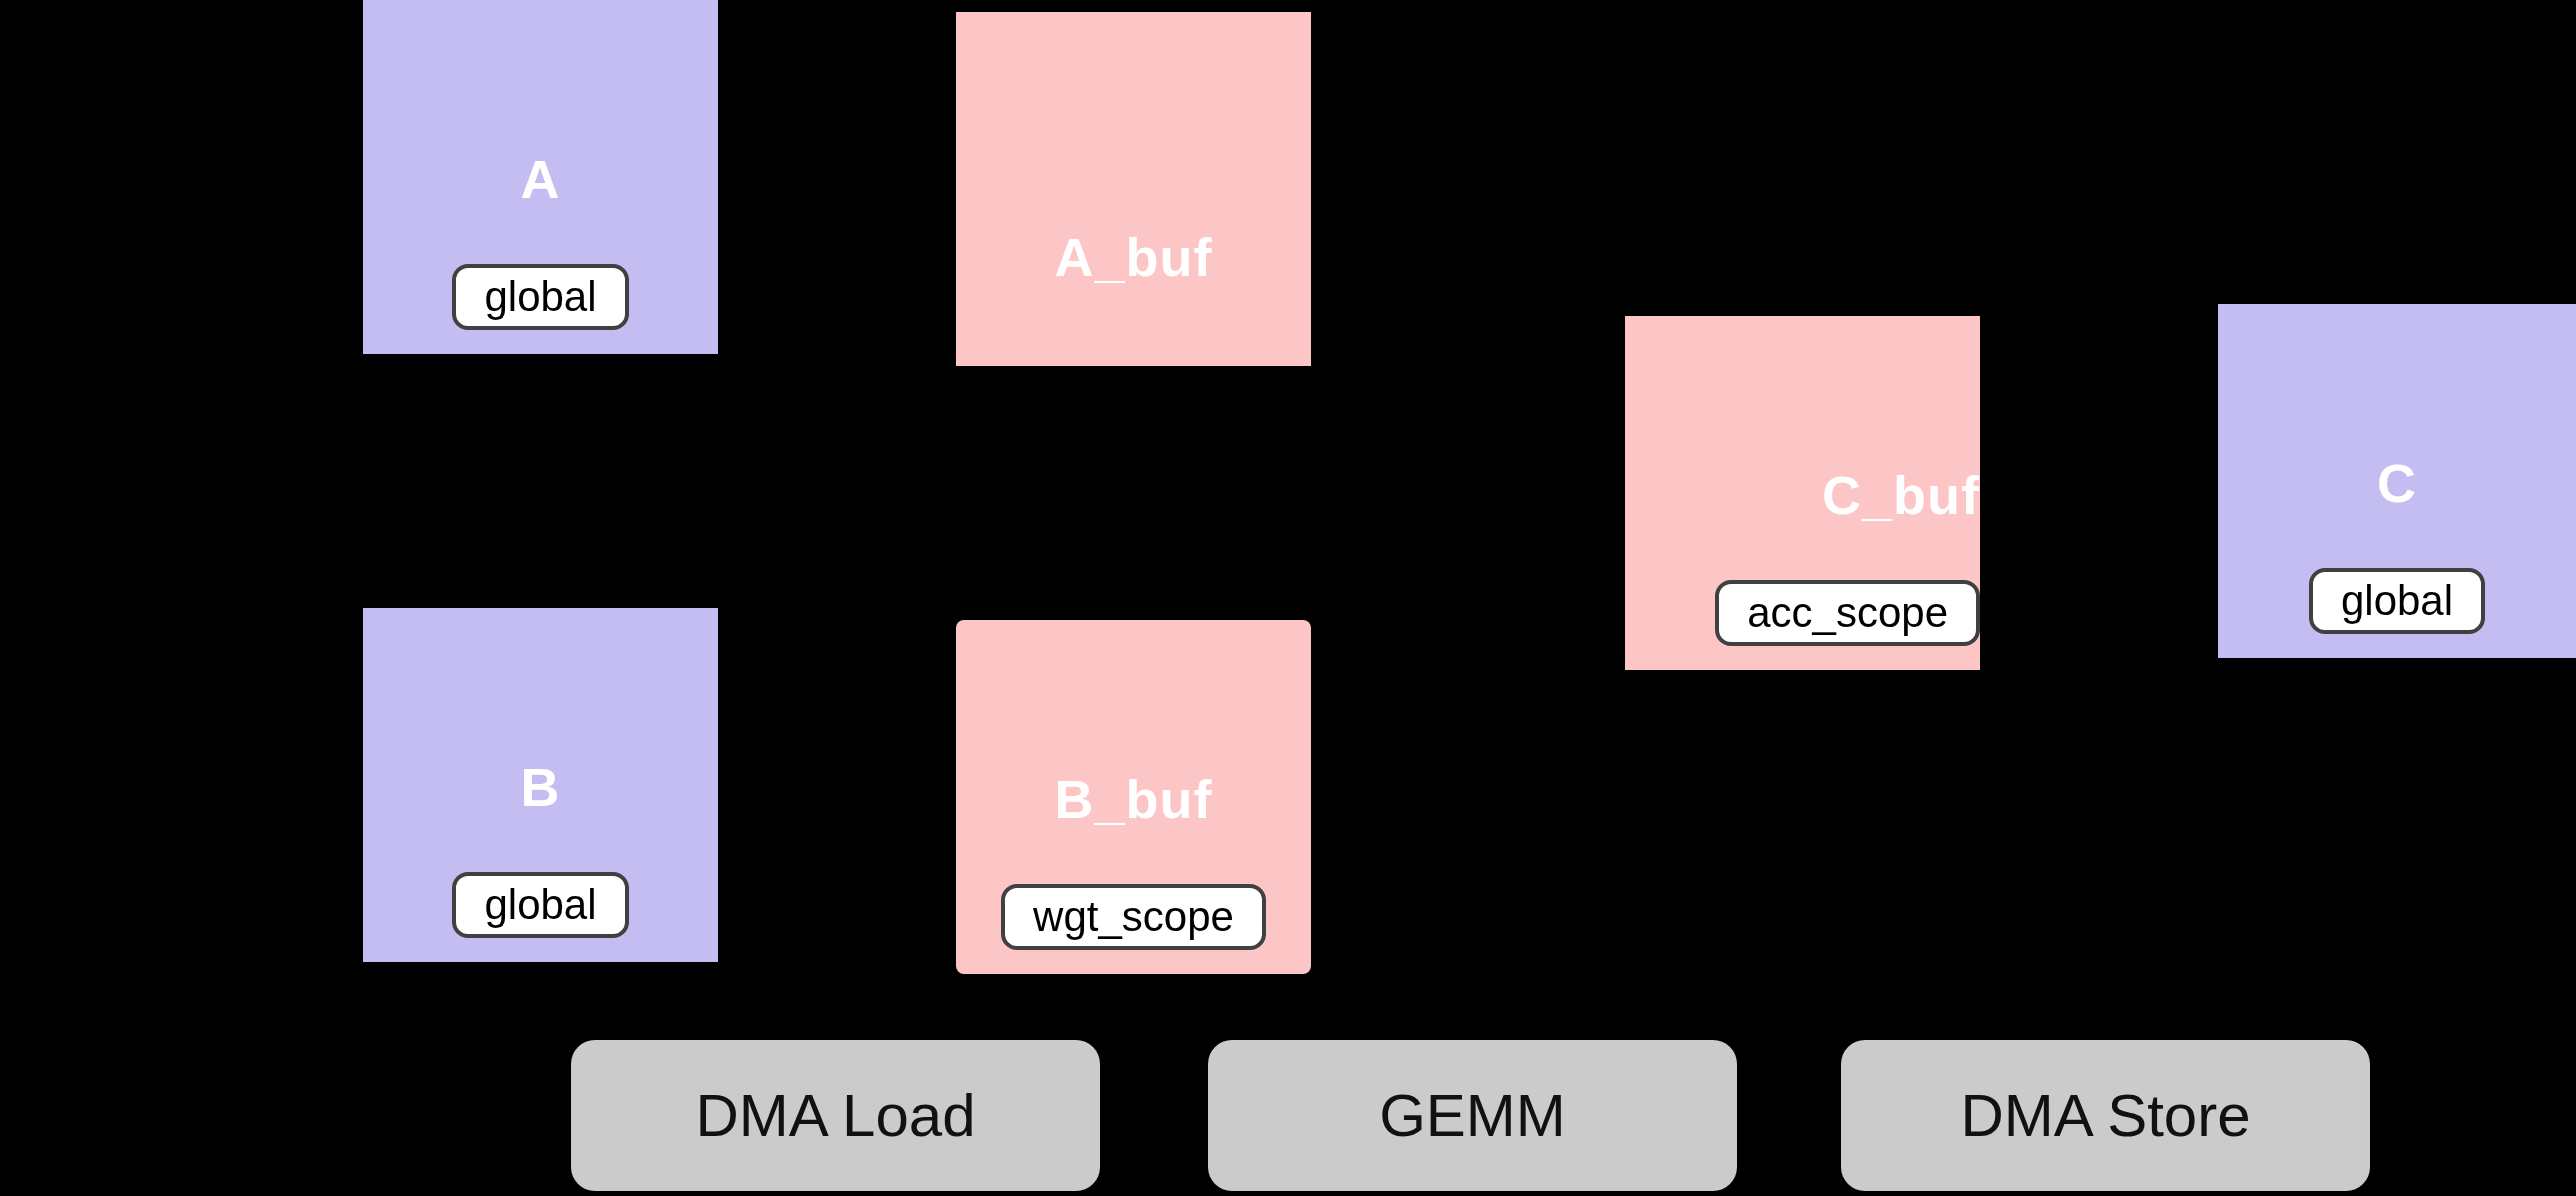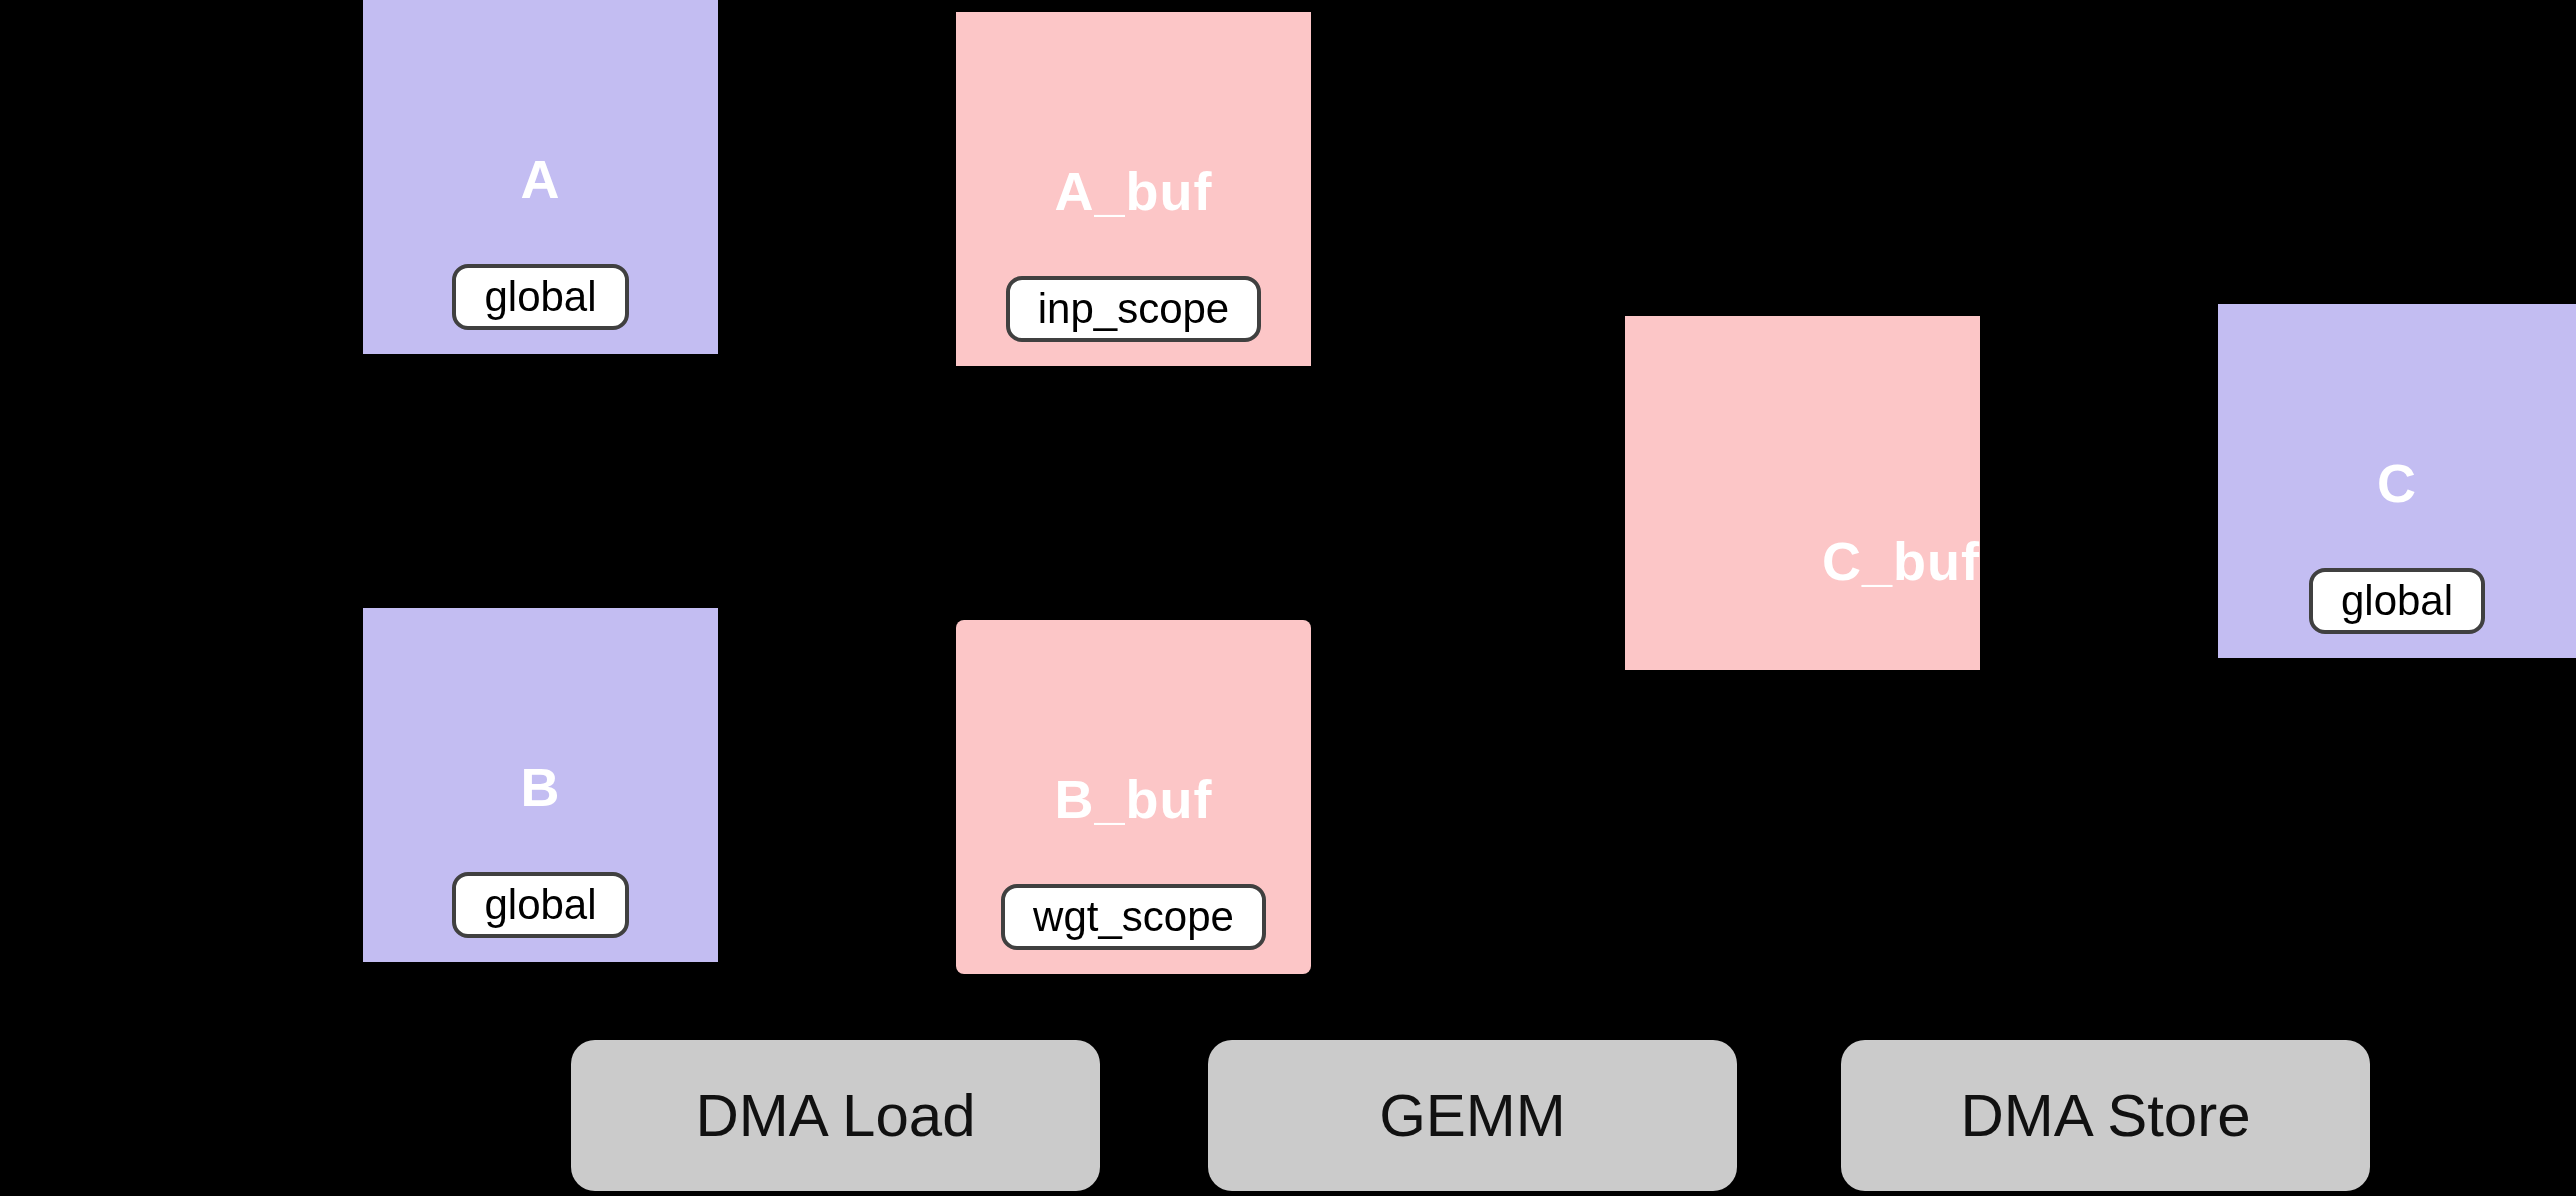--- a/index.html
+++ b/index.html
@@ -78,35 +78,35 @@
     <line x1="1986" y1="458" x2="2250" y2="458" stroke="#000000" stroke-width="6" marker-end="url(#arrow)"></line>
   </svg>
 
   <div class="block block--global" style="left:363px; top:0px;">
     <div class="block-title">A</div>
     <div class="scope-badge">global</div>
   </div>
 
   <div class="block block--buffer" style="left:956px; top:0px;">
     <div class="block-title">A_buf</div>
-    <div class="scope-badge">inp_scope</div>
   </div>
 
   <div class="block block--global" style="left:363px; top:608px;">
     <div class="block-title">B</div>
     <div class="scope-badge">global</div>
   </div>
 
   <div class="block block--buffer" style="left:956px; top:608px;border-radius:8px;">
     <div class="block-title">B_buf</div>
     <div class="scope-badge">wgt_scope</div>
   </div>
 
   <div class="block block--buffer" style="left:1625px; top:304px;align-items:flex-end;">
     <div class="block-title">C_buf</div>
+    <div class="scope-badge">acc_scope</div>
   </div>
 
   <div class="block block--global" style="left:2218px; top:304px; width:358px;">
     <div class="block-title">C</div>
     <div class="scope-badge">global</div>
   </div>
 
   <div class="legend-chip" style="left:571px;">
     <span>DMA Load</span>
   </div>

